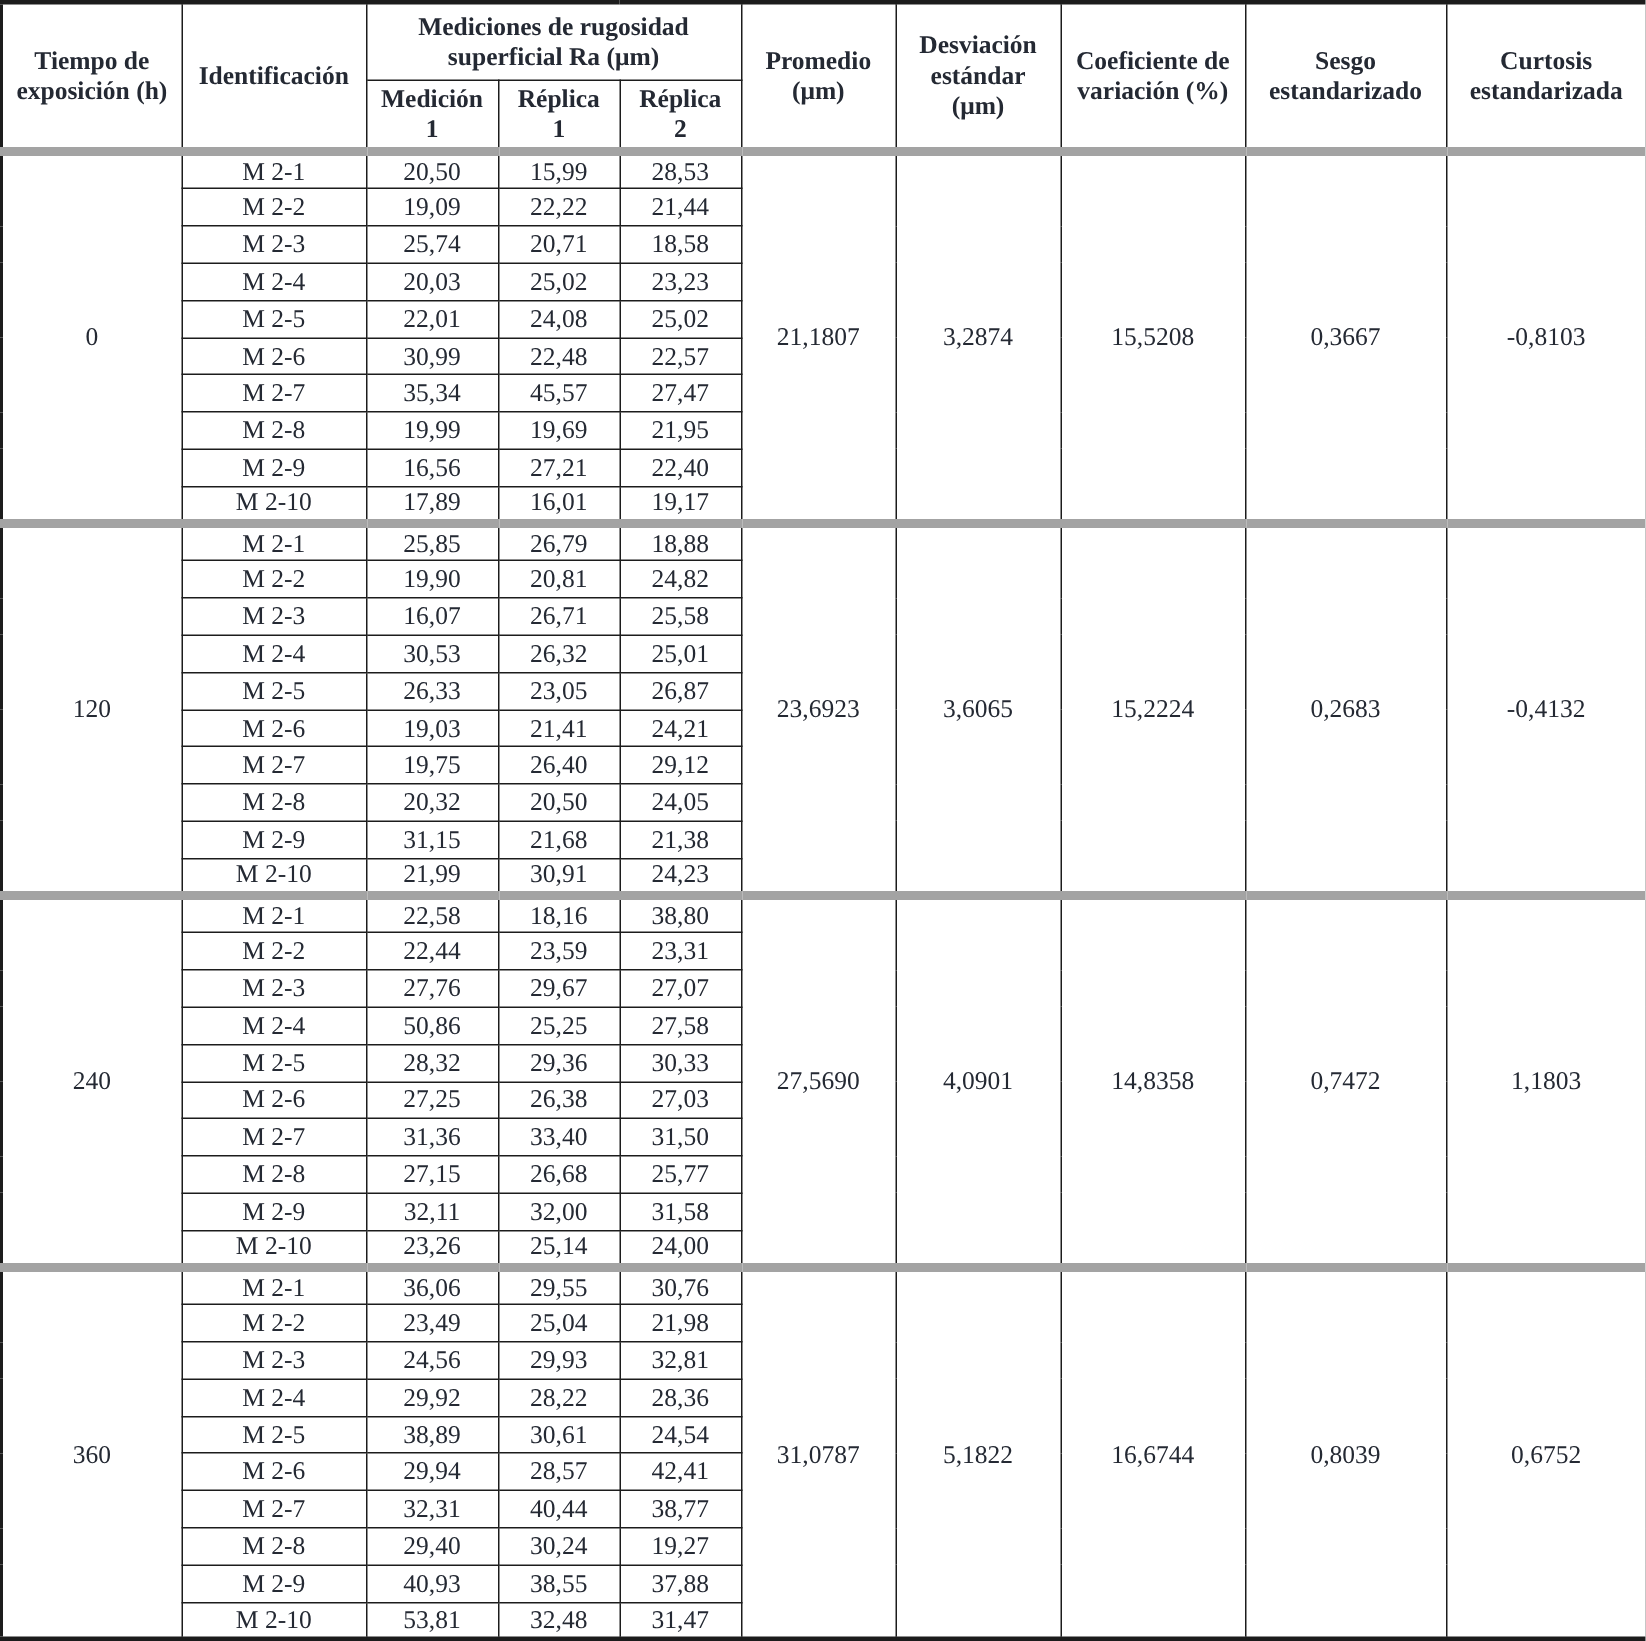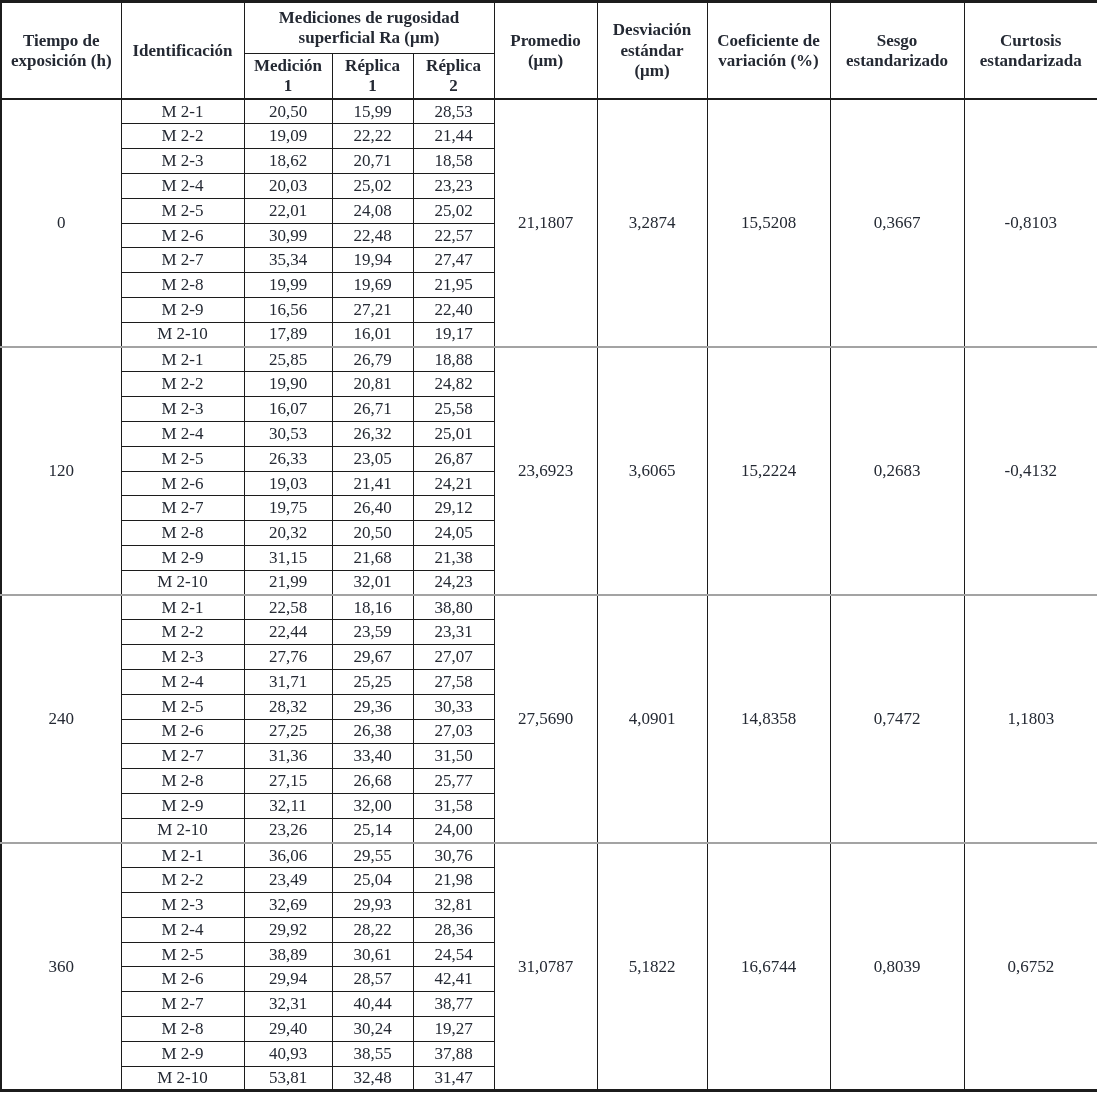--- a/index.html
+++ b/index.html
@@ -38,21 +38,21 @@
   tr.h1 th[rowspan], tr.h2 th { border-bottom: 2px solid #1c1c1c; }
   .two-line span { display: block; }
   tbody td {
     height: 24.8px;
     font-size: 17px;
     text-align: center;
     vertical-align: middle;
     padding: 0 4px;
     line-height: 1.05;
   }
-  tr.group-start td { border-top: 2px solid #a3a3a3; margin-top: 44px; }
+  tr.group-start td { border-top: 6px solid #a3a3a3; margin-top: 44px; }
 </style>
 </head>
 <body>
 
 <div class="page">
   <table class="rough">
     <colgroup>
       <col style="width:120px">
         <col style="width:123px">
         <col style="width:88px">
@@ -104,21 +104,21 @@
           <td rowspan="10">-0,8103</td>
         </tr>
         <tr>
           <td>M 2-2</td>
           <td>19,09</td>
           <td>22,22</td>
           <td>21,44</td>
         </tr>
         <tr>
           <td>M 2-3</td>
-          <td>18,62</td>
+          <td>25,74</td>
           <td>20,71</td>
           <td>18,58</td>
         </tr>
         <tr>
           <td>M 2-4</td>
           <td>20,03</td>
           <td>25,02</td>
           <td>23,23</td>
         </tr>
         <tr>
@@ -129,21 +129,21 @@
         </tr>
         <tr>
           <td>M 2-6</td>
           <td>30,99</td>
           <td>22,48</td>
           <td>22,57</td>
         </tr>
         <tr>
           <td>M 2-7</td>
           <td>35,34</td>
-          <td>19,94</td>
+          <td>45,57</td>
           <td>27,47</td>
         </tr>
         <tr>
           <td>M 2-8</td>
           <td>19,99</td>
           <td>19,69</td>
           <td>21,95</td>
         </tr>
         <tr>
           <td>M 2-9</td>
@@ -213,21 +213,21 @@
         </tr>
         <tr>
           <td>M 2-9</td>
           <td>31,15</td>
           <td>21,68</td>
           <td>21,38</td>
         </tr>
         <tr>
           <td>M 2-10</td>
           <td>21,99</td>
-          <td>32,01</td>
+          <td>30,91</td>
           <td>24,23</td>
         </tr>
         <tr class="group-start">
           <td rowspan="10">240</td>
           <td>M 2-1</td>
           <td>22,58</td>
           <td>18,16</td>
           <td>38,80</td>
           <td rowspan="10">27,5690</td>
           <td rowspan="10">4,0901</td>
@@ -242,21 +242,21 @@
           <td>23,31</td>
         </tr>
         <tr>
           <td>M 2-3</td>
           <td>27,76</td>
           <td>29,67</td>
           <td>27,07</td>
         </tr>
         <tr>
           <td>M 2-4</td>
-          <td>31,71</td>
+          <td>50,86</td>
           <td>25,25</td>
           <td>27,58</td>
         </tr>
         <tr>
           <td>M 2-5</td>
           <td>28,32</td>
           <td>29,36</td>
           <td>30,33</td>
         </tr>
         <tr>
@@ -302,21 +302,21 @@
           <td rowspan="10">0,6752</td>
         </tr>
         <tr>
           <td>M 2-2</td>
           <td>23,49</td>
           <td>25,04</td>
           <td>21,98</td>
         </tr>
         <tr>
           <td>M 2-3</td>
-          <td>32,69</td>
+          <td>24,56</td>
           <td>29,93</td>
           <td>32,81</td>
         </tr>
         <tr>
           <td>M 2-4</td>
           <td>29,92</td>
           <td>28,22</td>
           <td>28,36</td>
         </tr>
         <tr>

